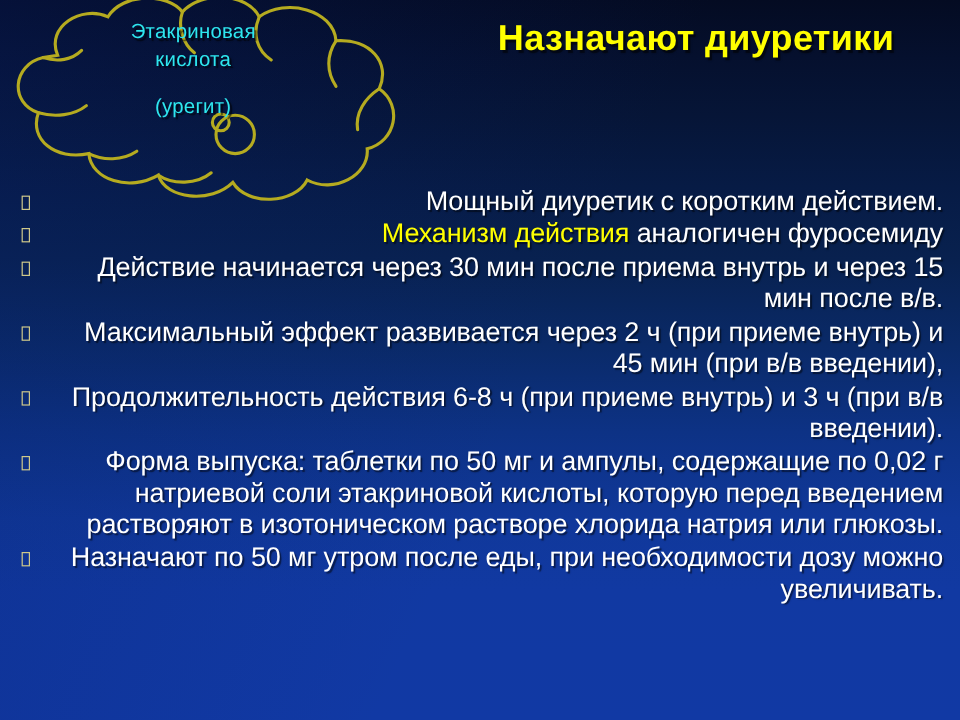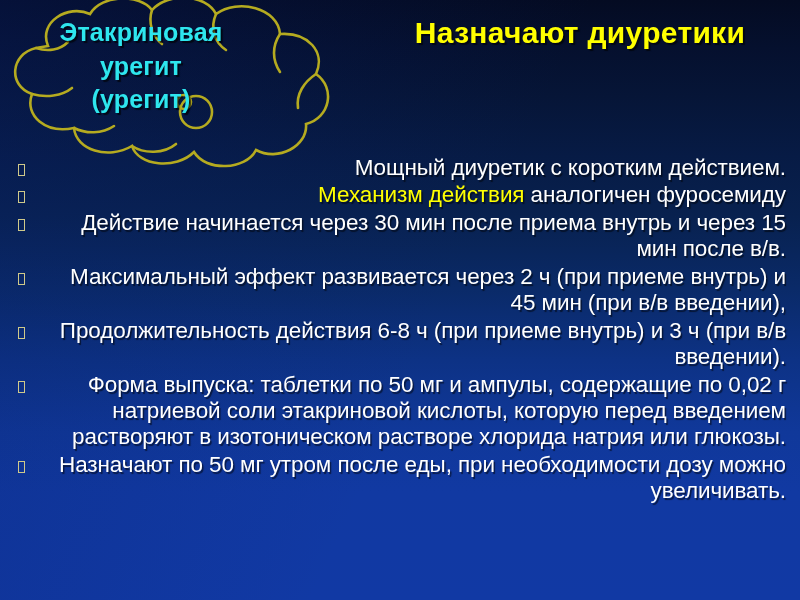--- a/index.html
+++ b/index.html
@@ -45,35 +45,35 @@
     z-index: 3;
   }
   #bubble-wrap svg {
     display: block;
     width: 370px;
     height: 170px;
     overflow: visible;
   }
   #bubble-text {
     position: absolute;
-    left: 36px;
+    left: 56px;
     top: 22px;
     width: 230px;
     z-index: 4;
     text-align: center;
-    font-size: 25px;
-    font-weight: bold;
+    font-size: 17px;
+    font-weight: normal;
     line-height: 1.34;
     color: #2ee6ee;
     text-shadow: 2px 2px 1px rgba(0,0,0,0.65);
     letter-spacing: 0.2px;
   }
   #bubble-text .ln1 { display:block; text-align:center; }
   #bubble-text .ln2 { display:block; text-align:center; }
-  #bubble-text .ln3 { display:block; text-align:center; }
+  #bubble-text .ln3 { display:block; text-align:center;margin-top:16px; }
 
   
   #title {
     position: absolute;
     left: 370px;
     top: 16px;
     width: 420px;
     z-index: 2;
     text-align: center;
     font-size: 30px;
@@ -157,21 +157,21 @@
       <path d="M 326 80 C 314 88, 306 100, 308 114" fill="none" stroke="#b5ab20" stroke-width="2.6" stroke-linecap="round"></path>
       <path d="M 226 20 C 220 34, 224 48, 236 56" fill="none" stroke="#b5ab20" stroke-width="2.6" stroke-linecap="round"></path>
       <path d="M 162 16 C 158 28, 162 42, 172 50" fill="none" stroke="#b5ab20" stroke-width="2.6" stroke-linecap="round"></path>
 
       <circle cx="206" cy="118" r="16" fill="none" stroke="#b5ab20" stroke-width="2.6"></circle>
       <circle cx="194" cy="108" r="7" fill="none" stroke="#b5ab20" stroke-width="2.6"></circle>
     </svg>
 
     <div id="bubble-text">
       <span class="ln1">Этакриновая</span>
-      <span class="ln2">урегит</span>
+      <span class="ln2">кислота</span>
       <span class="ln3">(урегит)</span>
     </div>
   </div>
 
   <div id="title">Назначают диуретики</div>
 
   <div id="bullets">
 
     <div class="bullet-row">
       <span class="bullet-marker"><span class="box"></span></span>

